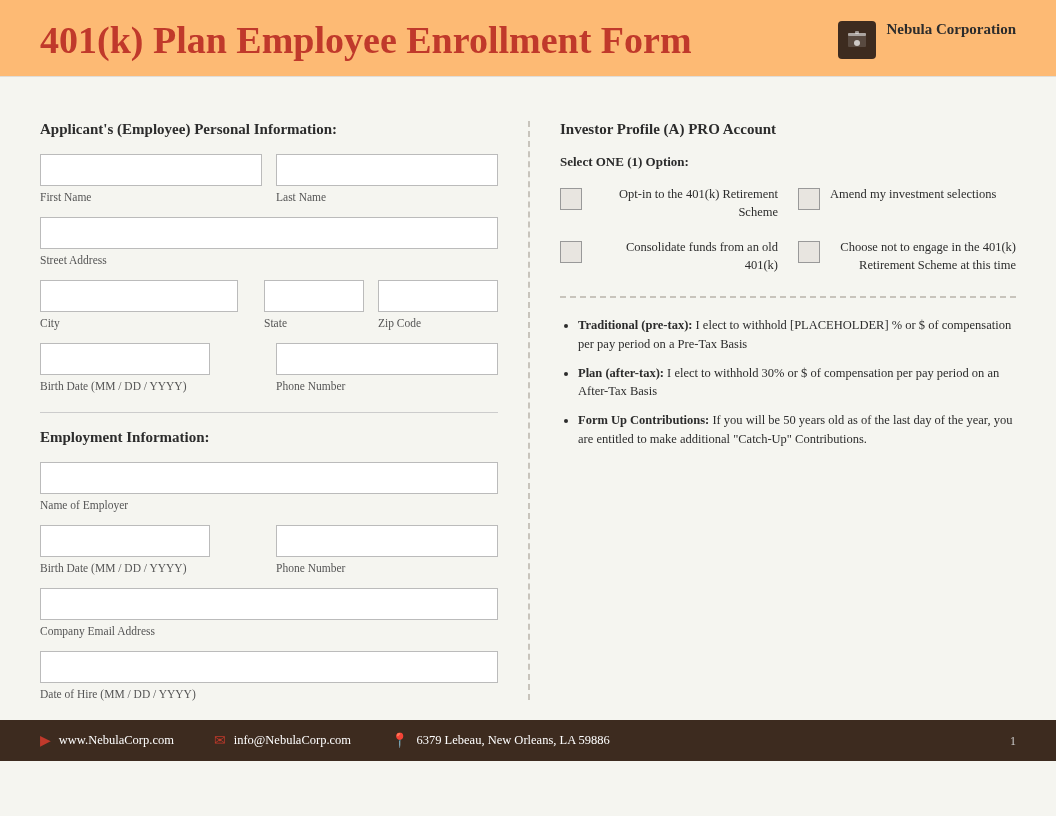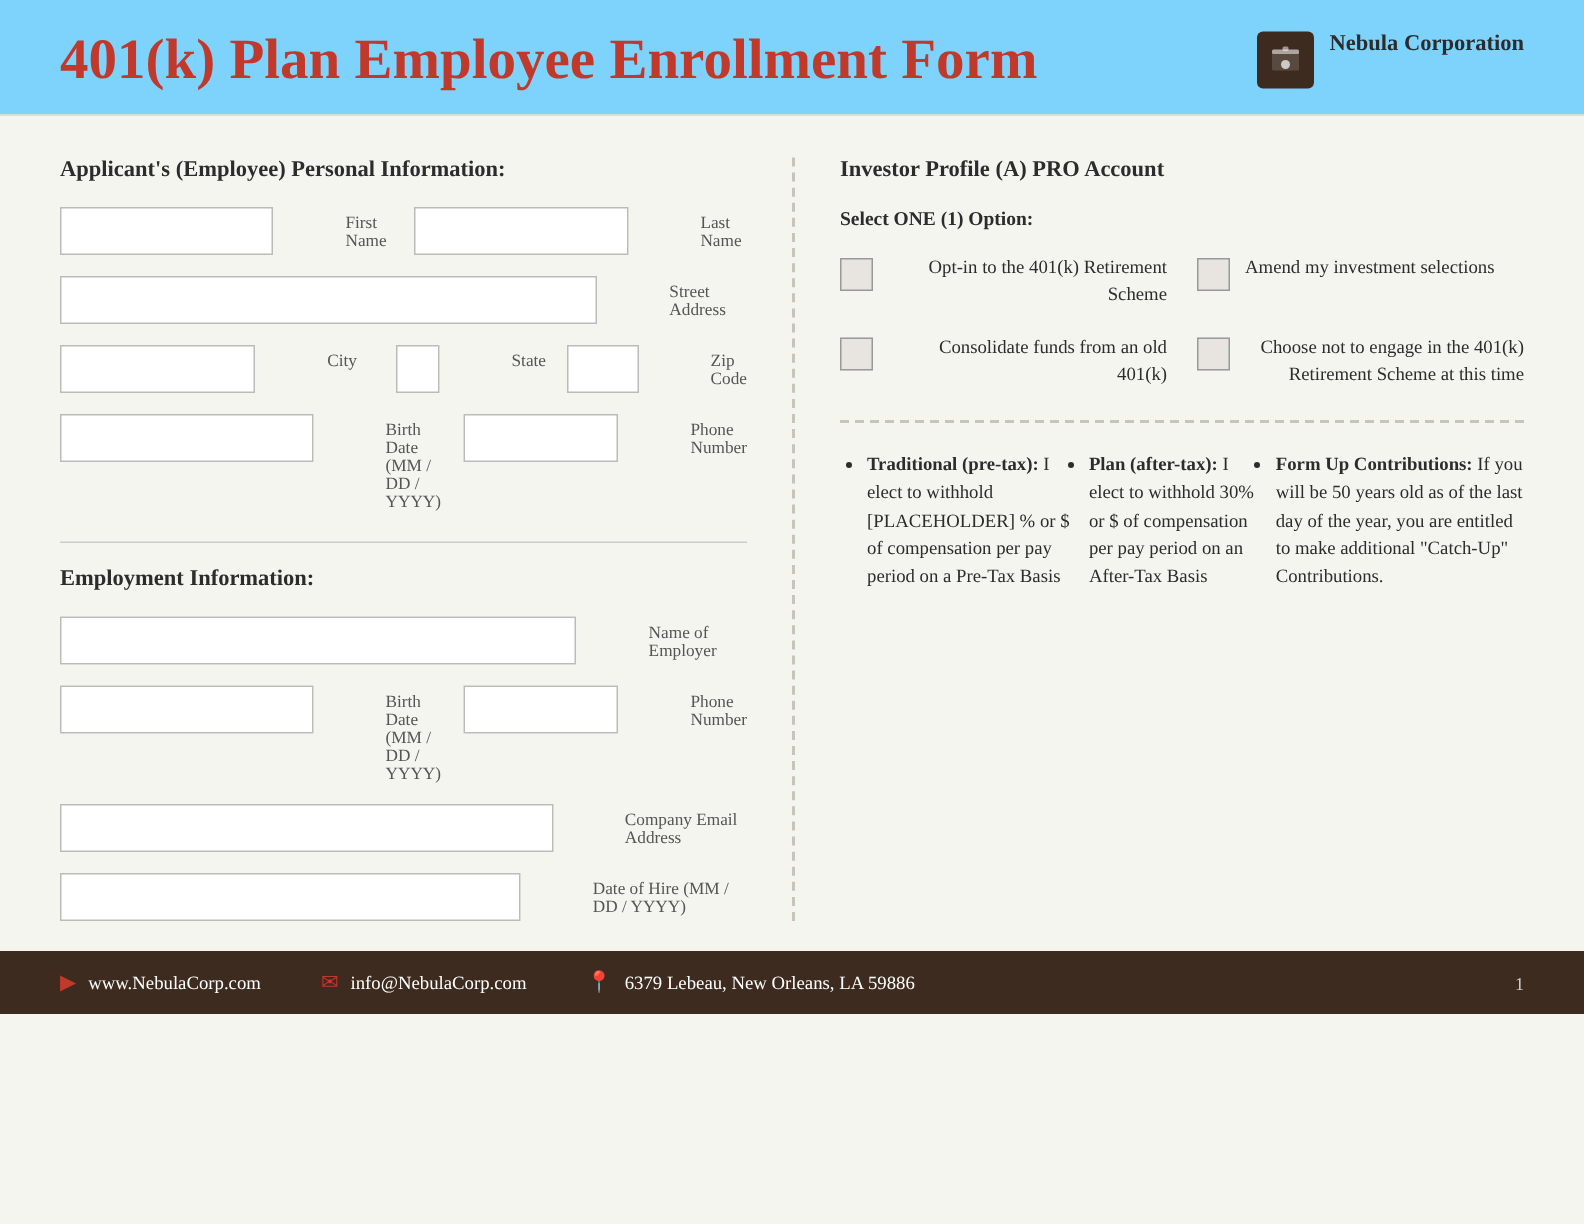--- a/index.html
+++ b/index.html
@@ -7,21 +7,21 @@
       font-family: Georgia, 'Times New Roman', serif;
       background: #f5f5f0;
       width: 1056px;
       min-height: 816px;
       color: #2c2c2c;
       font-size: 13px;
     }
 
     
     .header {
-      background: #7dd3fc;
+      background: #fdba74;
       padding: 18px 40px 14px 40px;
       display: flex;
       align-items: center;
       justify-content: space-between;
       border-bottom: 1px solid #e0ddd8;
     }
     .header-title {
       font-size: 38px;
       font-weight: 700;
       color: #c0392b;
@@ -42,21 +42,21 @@
     }
     .brand-name {
       font-size: 15px;
       font-weight: 600;
       color: #2c2c2c;
     }
 
     
     .main {
       display: flex;
-      padding: 28px 40px 20px 40px;
+      padding: 44px 40px 20px 40px;
       gap: 0;
     }
 
     
     .left-col {
       flex: 0 0 490px;
       padding-right: 30px;
       border-right: 2px dashed #c8c4bc;
     }
 
@@ -72,23 +72,22 @@
       color: #2c2c2c;
       margin-bottom: 16px;
     }
     .form-row {
       display: flex;
       gap: 14px;
       margin-bottom: 0;
     }
     .form-field {
       display: flex;
-      flex-direction: row;
+      flex-direction: column;
       flex: 1;
-      gap: 48px;
     }
     .form-field.narrow {
       flex: 0 0 100px;
       margin-left: 12px;
     }
     .form-field.medium {
       flex: 0 0 120px;
     }
     .form-input {
       border: 1px solid #bbb;
@@ -160,21 +159,21 @@
     .salary-title {
       font-size: 15px;
       font-weight: 700;
       color: #2c2c2c;
       margin-bottom: 14px;
     }
     .bullet-list {
       list-style: disc;
       padding-left: 18px;
       display: flex;
-      flex-direction: row;
+      flex-direction: column;
       gap: 10px;
     }
     .bullet-list li {
       font-size: 12.5px;
       line-height: 1.5;
       color: #2c2c2c;
     }
     .bullet-list li strong {
       font-weight: 700;
     }

